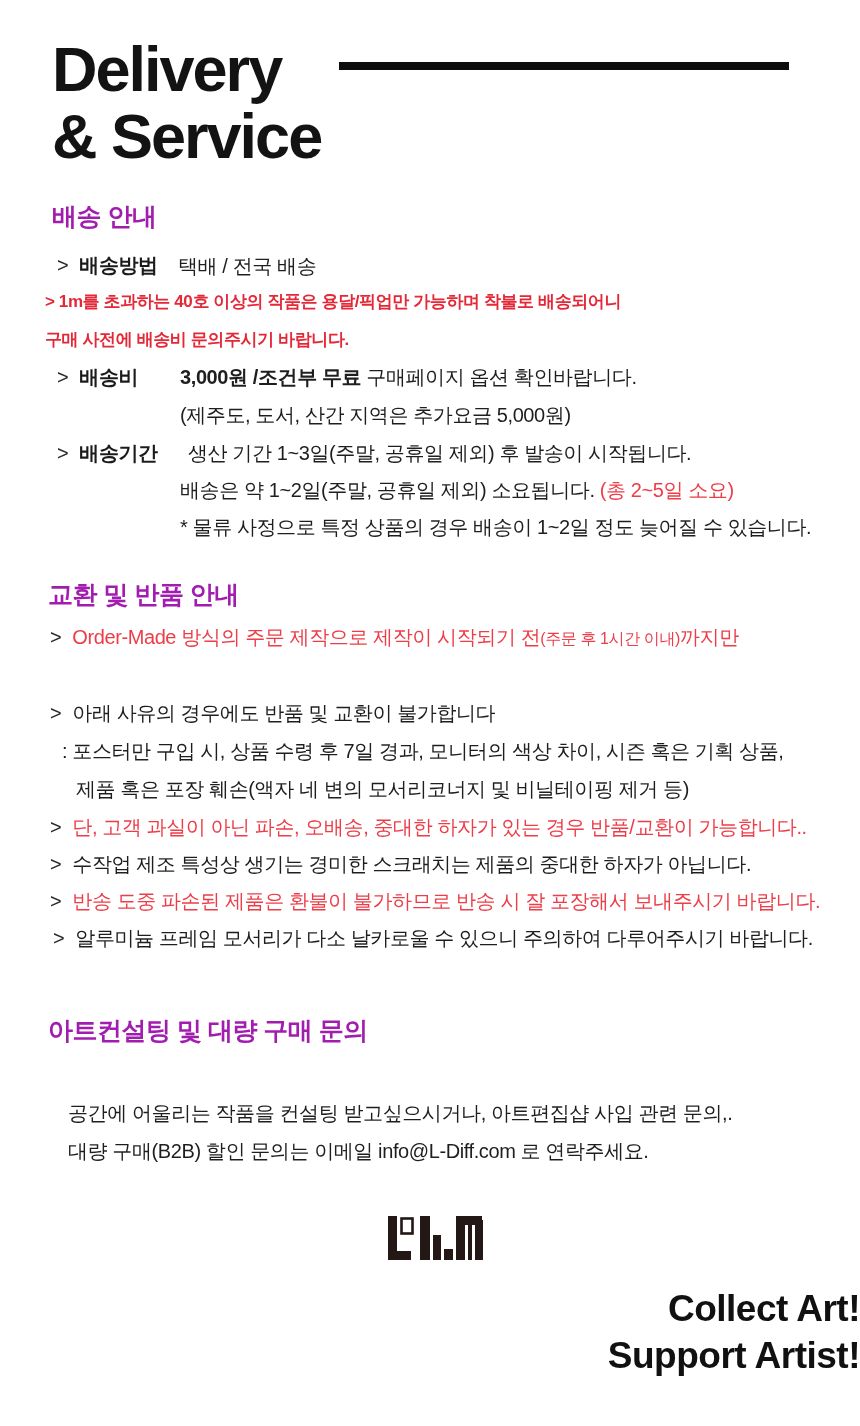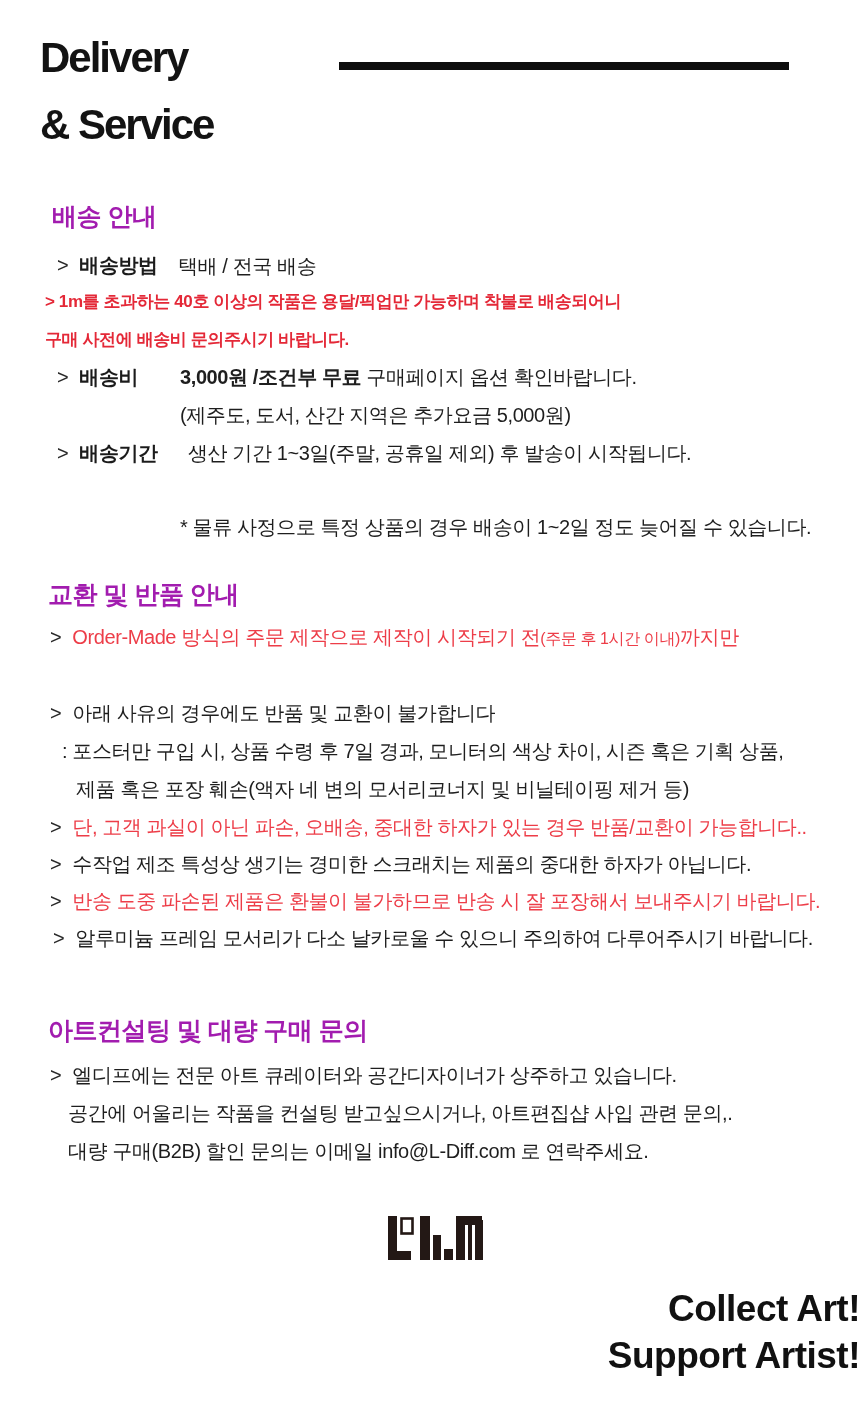--- a/index.html
+++ b/index.html
@@ -2,22 +2,22 @@
 <html><head>
 <meta charset="utf-8">
 <style>
   html,body{margin:0;padding:0;background:#ffffff;}
   .page{
     position:relative;width:860px;height:1426px;overflow:hidden;background:#ffffff;
     font-family:"Liberation Sans","DejaVu Sans",sans-serif;color:#1e1e1e;
   }
   
   .brand-title{
-    position:absolute;left:36px;top:20px;margin:4px;
-    font-size:42px;font-weight:700;line-height:67px;letter-spacing:-2px;color:#131313;
+    position:absolute;left:36px;top:20px;margin:16px;
+    font-size:63px;font-weight:700;line-height:67px;letter-spacing:-2px;color:#131313;
   }
   .brand-title span{display:block;}
   .title-rule{position:absolute;left:339px;top:62px;width:450px;height:8px;background:#0d0d0d;}
   
   .line{position:absolute;white-space:nowrap;font-size:20px;line-height:26px;letter-spacing:-0.4px;}
   .h2{font-size:25px;font-weight:700;letter-spacing:-0.5px;color:#a21caf;}
   .b{font-weight:700;}
   .red{color:#ed3d48;}
   .redbold{color:#e42837;font-weight:700;font-size:17px;}
   .chev{margin-right:11px;color:#2a2a2a;font-weight:400;}
@@ -48,38 +48,38 @@
 
   <div class="line redbold" style="left:45px;top:289px">&gt; 1m를 초과하는 40호 이상의 작품은 용달/픽업만 가능하며 착불로 배송되어니</div>
   <div class="line redbold" style="left:45px;top:327px">구매 사전에 배송비 문의주시기 바랍니다.</div>
 
   <div class="line" style="left:57px;top:364px"><span class="chev">&gt;</span><span class="label">배송비</span></div>
   <div class="line" style="left:180px;top:364px"><span class="b">3,000원 /조건부 무료</span><span> 구매페이지 옵션 확인바랍니다.</span></div>
   <div class="line" style="left:180px;top:402px">(제주도, 도서, 산간 지역은 추가요금 5,000원)</div>
 
   <div class="line" style="left:57px;top:440px"><span class="chev">&gt;</span><span class="label">배송기간</span></div>
   <div class="line" style="left:188px;top:440px">생산 기간 1~3일(주말, 공휴일 제외) 후 발송이 시작됩니다.</div>
+  <div class="line" style="left:180px;top:477px"><span>배송은 약 1~2일(주말, 공휴일 제외) 소요됩니다. </span><span class="red">(총 2~5일 소요)</span></div>
   <div class="line" style="left:180px;top:514px">* 물류 사정으로 특정 상품의 경우 배송이 1~2일 정도 늦어질 수 있습니다.</div>
 
   <div class="line h2" style="left:48px;top:581px">교환 및 반품 안내</div>
 
   <div class="line" style="left:50px;top:624px"><span class="chev">&gt;</span><span class="red">Order-Made 방식의 주문 제작으로 제작이 시작되기 전</span><span class="red small">(주문 후 1시간 이내)</span><span class="red">까지만</span></div>
 
   <div class="line" style="left:50px;top:700px"><span class="chev">&gt;</span><span>아래 사유의 경우에도 반품 및 교환이 불가합니다</span></div>
   <div class="line" style="left:62px;top:738px">: 포스터만 구입 시, 상품 수령 후 7일 경과, 모니터의 색상 차이, 시즌 혹은 기획 상품,</div>
   <div class="line" style="left:76px;top:776px">제품 혹은 포장 훼손(액자 네 변의 모서리코너지 및 비닐테이핑 제거 등)</div>
 
   <div class="line" style="left:50px;top:814px"><span class="chev">&gt;</span><span class="red">단, 고객 과실이 아닌 파손, 오배송, 중대한 하자가 있는 경우 반품/교환이 가능합니다..</span></div>
   <div class="line" style="left:50px;top:851px"><span class="chev">&gt;</span><span>수작업 제조 특성상 생기는 경미한 스크래치는 제품의 중대한 하자가 아닙니다.</span></div>
   <div class="line" style="left:50px;top:888px"><span class="chev">&gt;</span><span class="red">반송 도중 파손된 제품은 환불이 불가하므로 반송 시 잘 포장해서 보내주시기 바랍니다.</span></div>
   <div class="line" style="left:53px;top:925px"><span class="chev">&gt;</span><span>알루미늄 프레임 모서리가 다소 날카로울 수 있으니 주의하여 다루어주시기 바랍니다.</span></div>
 
   <div class="line h2" style="left:48px;top:1017px">아트컨설팅 및 대량 구매 문의</div>
 
-  <div class="line" style="left:50px;top:1062px"><span class="chev">&gt;</span><span>엘디프에는 전문 아트 큐레이터와 공간디자이너가 상주하고 있습니다.</span></div>
   <div class="line" style="left:68px;top:1100px">공간에 어울리는 작품을 컨설팅 받고싶으시거나, 아트편집샵 사입 관련 문의,.</div>
   <div class="line" style="left:68px;top:1138px"><span>대량 구매(B2B) 할인 문의는 이메일 </span><span>info@L-Diff.com</span><span> 로 연락주세요.</span></div>
 
   <div class="logo-wrap">
     <svg width="97" height="47" viewBox="0 0 97 47" xmlns="http://www.w3.org/2000/svg">
       <g fill="#231815">
         <rect x="1" y="1" width="9" height="44"></rect>
         <rect x="1" y="36" width="23" height="9"></rect>
         <rect x="14.5" y="3.5" width="11" height="15" fill="none" stroke="#231815" stroke-width="2.6"></rect>
         <rect x="33" y="1" width="10" height="44"></rect>

